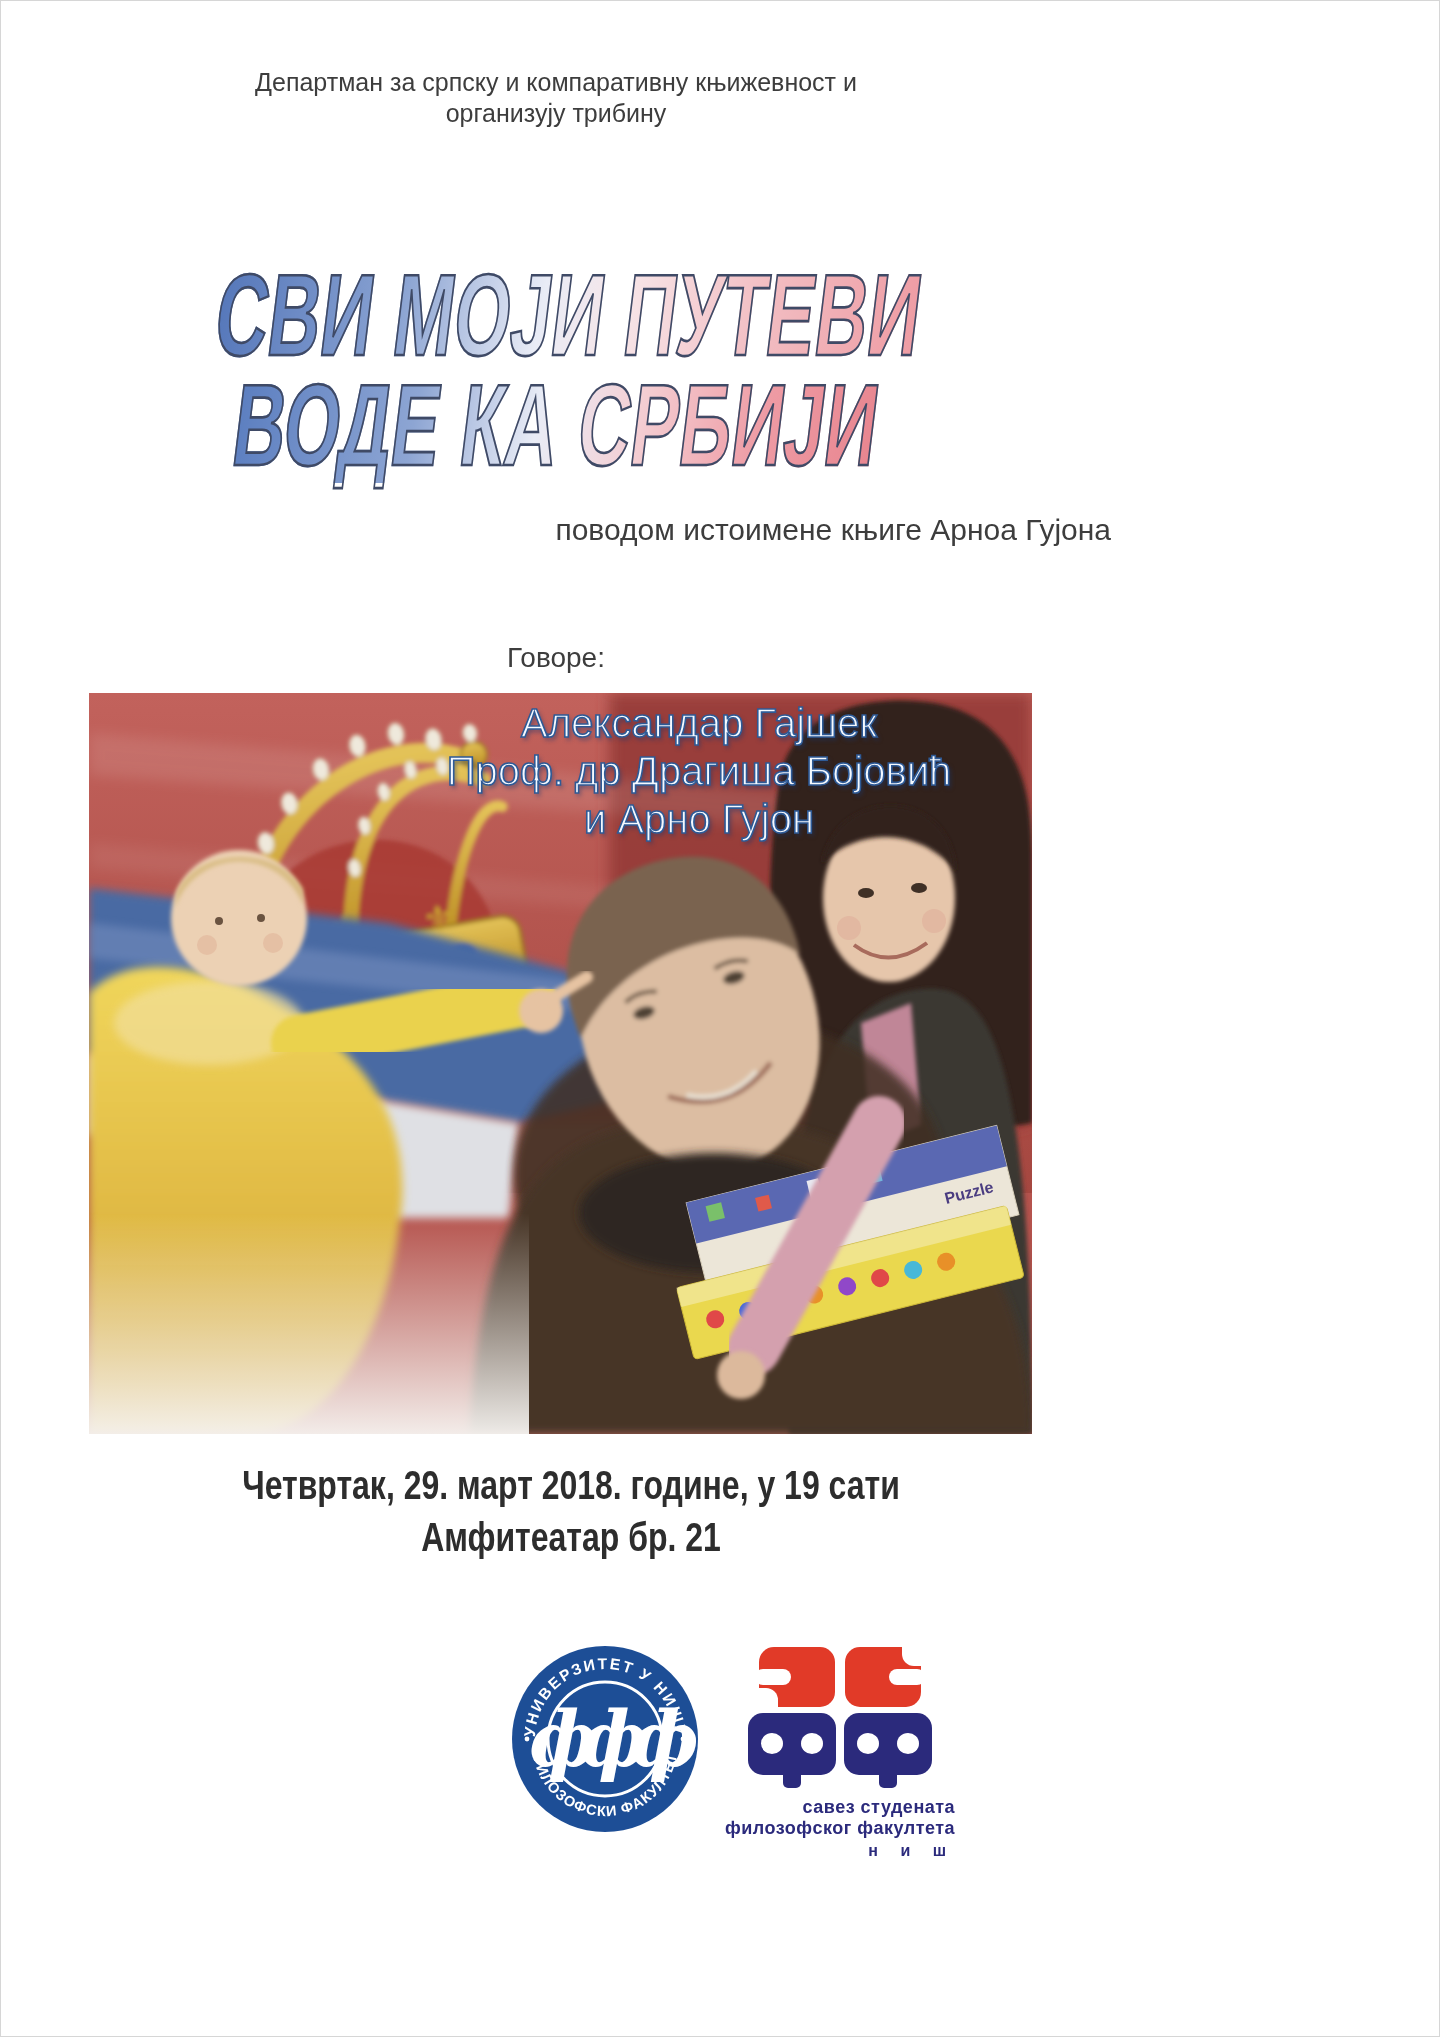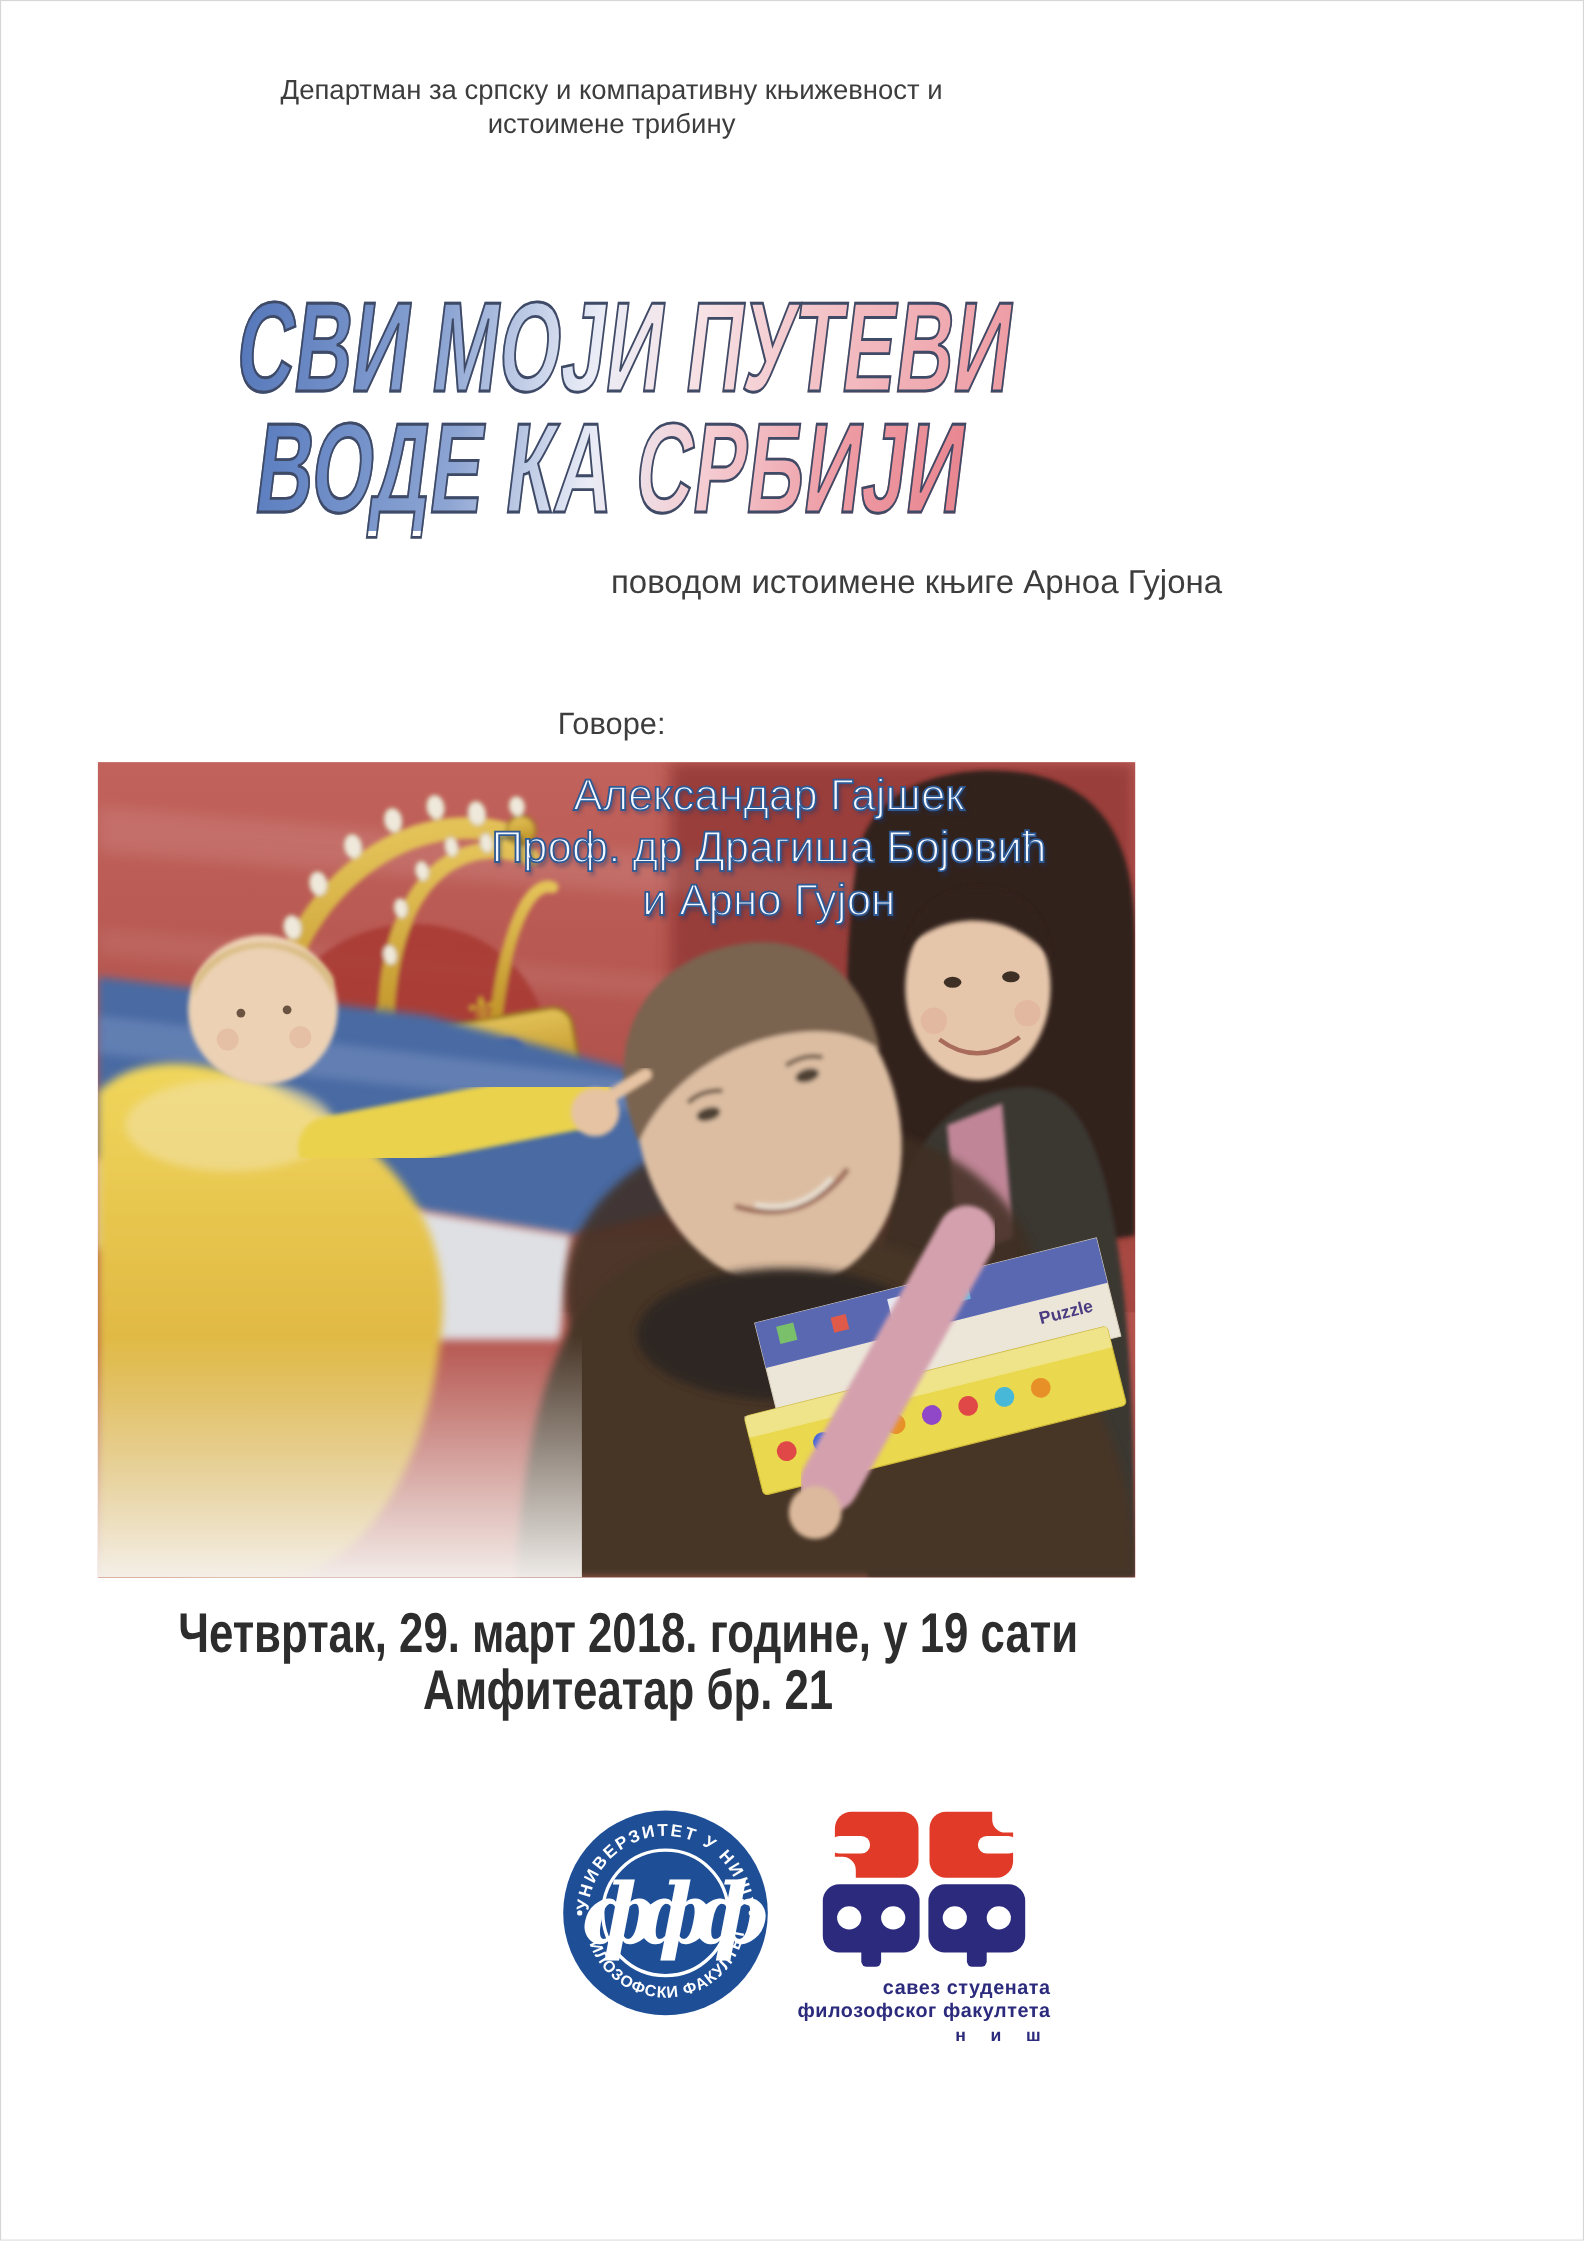--- a/index.html
+++ b/index.html
@@ -33,21 +33,21 @@
     color:#3d3d3d;font-size:28px;}
   
   .photo{position:absolute;top:692px;left:88px;width:943px;height:741px;overflow:hidden;background:#b5534d;}
   .photo svg{position:absolute;top:0;left:0;}
   .names{position:absolute;top:6px;left:170px;width:880px;text-align:center;
     font-weight:normal;font-size:40px;line-height:48px;color:#f5f9ff;
     -webkit-text-stroke:1.6px #2e5a96;
     text-shadow:2px 3px 4px rgba(25,55,110,.55);}
   
   .event{position:absolute;top:1458px;left:0;width:1140px;text-align:center;
-    color:#2d2d2d;font-weight:bold;font-size:51px;line-height:52px;}
+    color:#2d2d2d;font-weight:bold;font-size:41px;line-height:52px;}
   .event .ev{display:block;transform:scaleX(0.78);transform-origin:center;white-space:nowrap;}
   
   .logos{position:absolute;top:1643px;left:509px;display:flex;align-items:flex-start;}
   .uni-logo{width:190px;height:190px;}
   .union-logo{margin-left:14px;padding-top:3px;width:252px;display:flex;flex-direction:column;align-items:center;}
   .u-row{display:flex;justify-content:center;}
   .g-red{width:76px;height:60px;background:#e13a28;border-radius:15px;position:relative;margin:0 5px;}
   .g-red::after{content:"";position:absolute;top:22px;width:36px;height:16px;background:#fff;border-radius:8px;}
   .g-red.open-left::after{left:-4px;}
   .g-red.open-right::after{right:-4px;}
@@ -63,21 +63,21 @@
   .union-text .ln1,.union-text .ln2{font-size:18px;letter-spacing:.5px;}
   .union-text .ln3{font-size:16px;letter-spacing:9px;margin-top:1px;}
 </style>
 </head>
 <body>
 
 <div class="page">
 
   <div class="header">
     <div>Департман за српску и компаративну књижевност и</div>
-    <div>истоимене трибину</div>
+    <div>организују трибину</div>
   </div>
 
   <div class="title t1-wrap">
     <span class="tl l1">СВИ МОЈИ ПУТЕВИ</span>
   </div>
   <div class="title t2-wrap">
     <span class="tl l2">ВОДЕ КА СРБИЈИ</span>
   </div>
 
   <div class="subtitle">поводом истоимене књиге Арноа Гујона</div>

